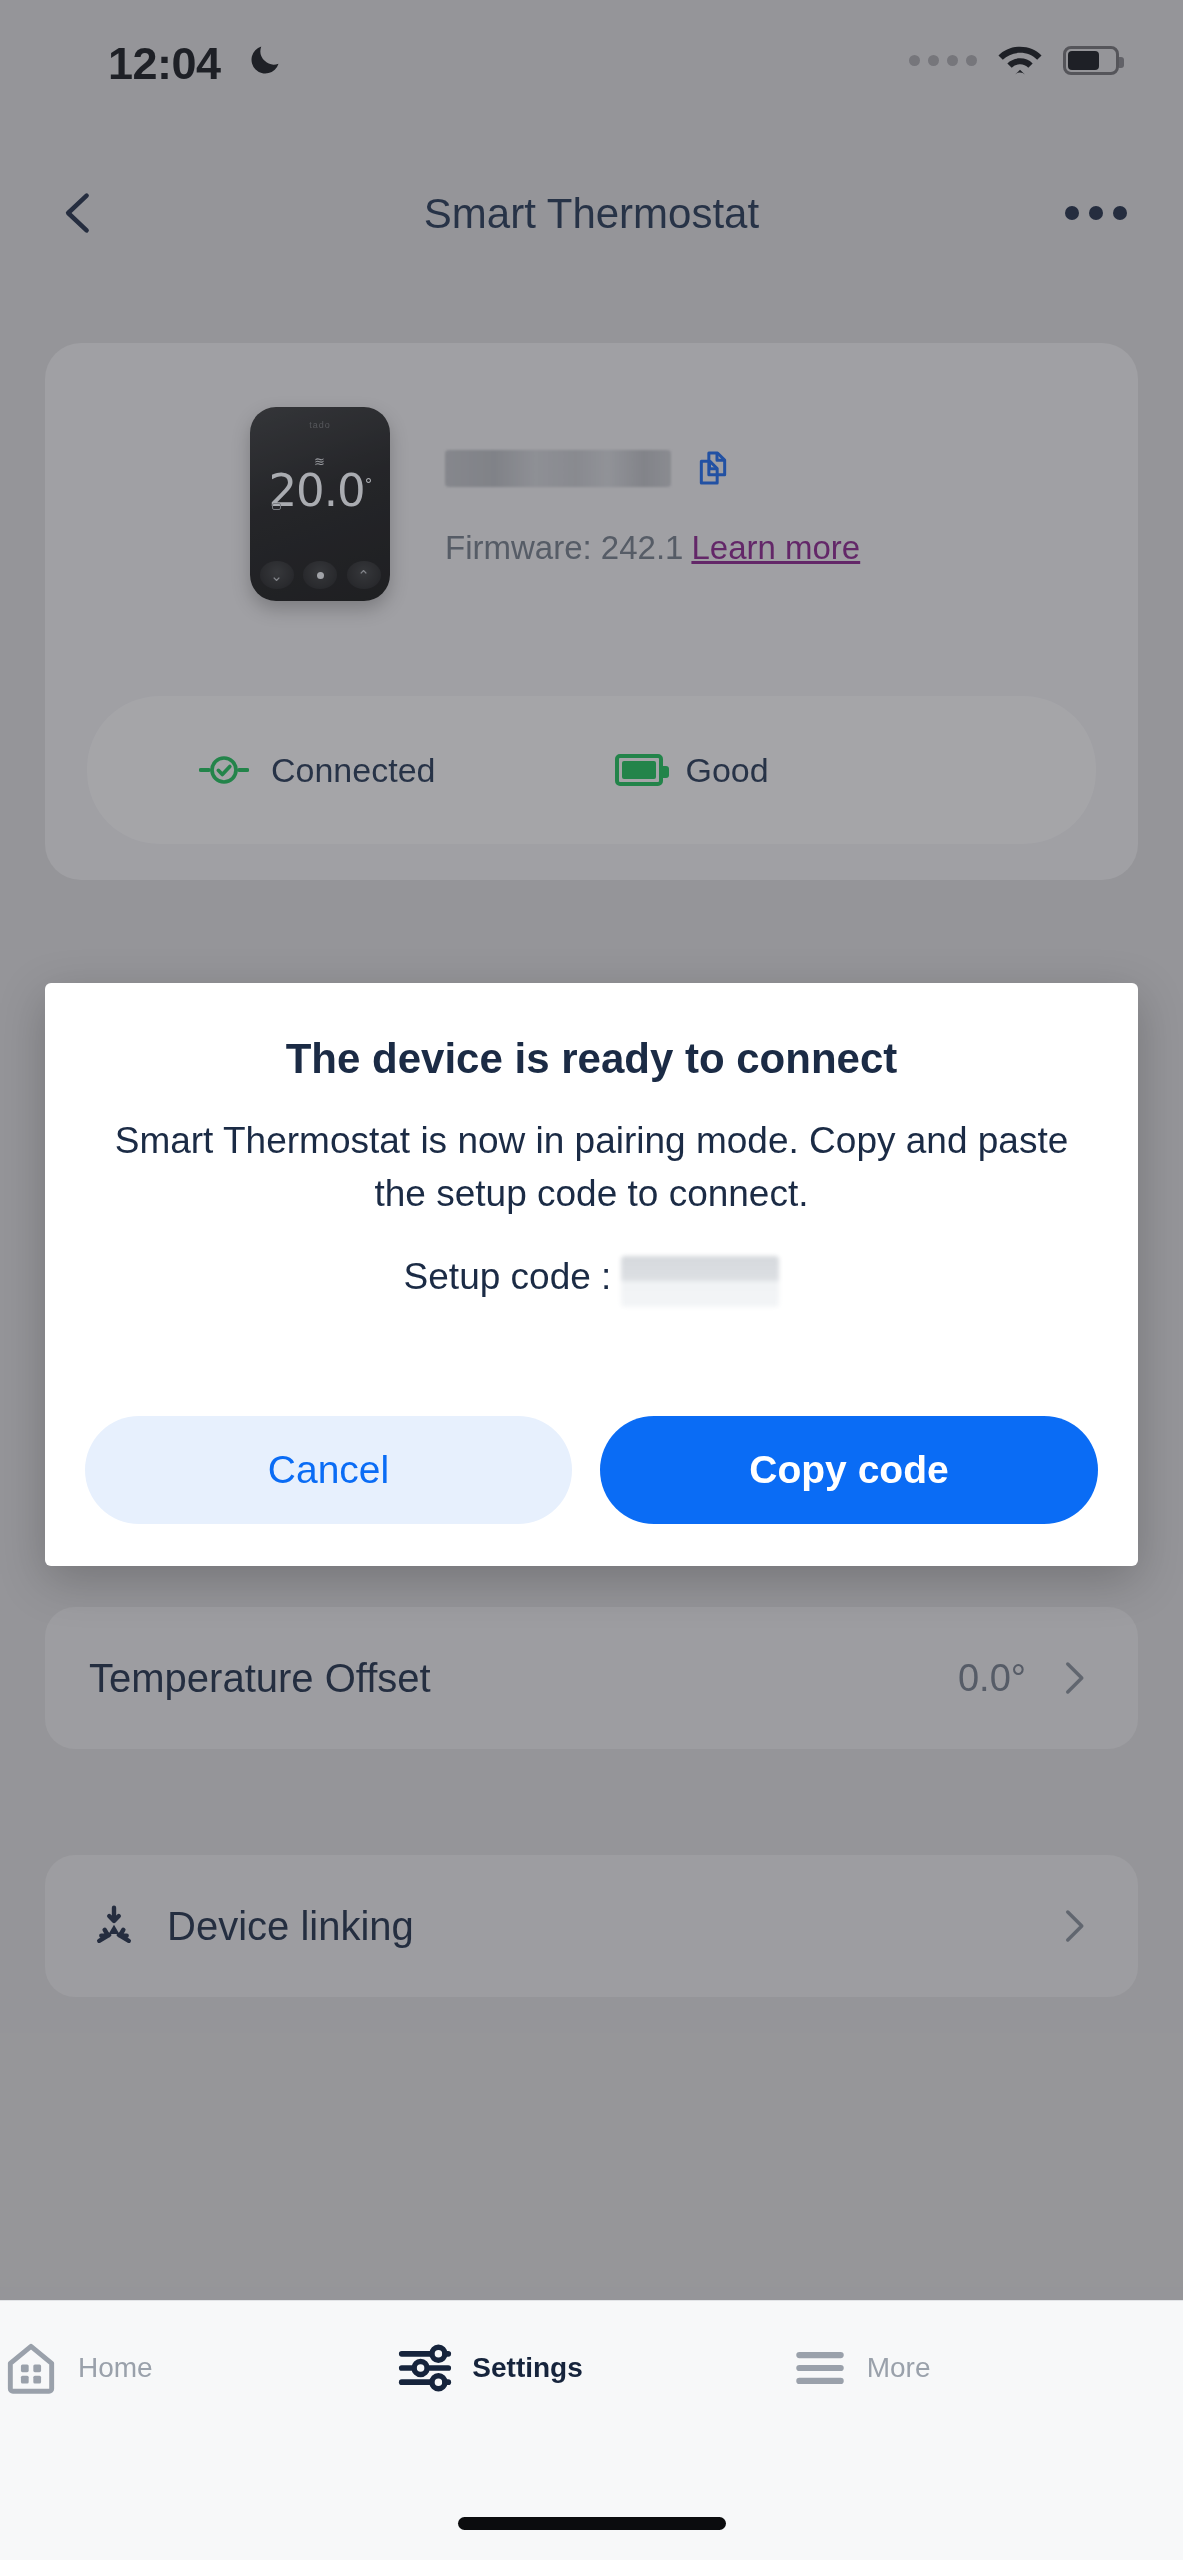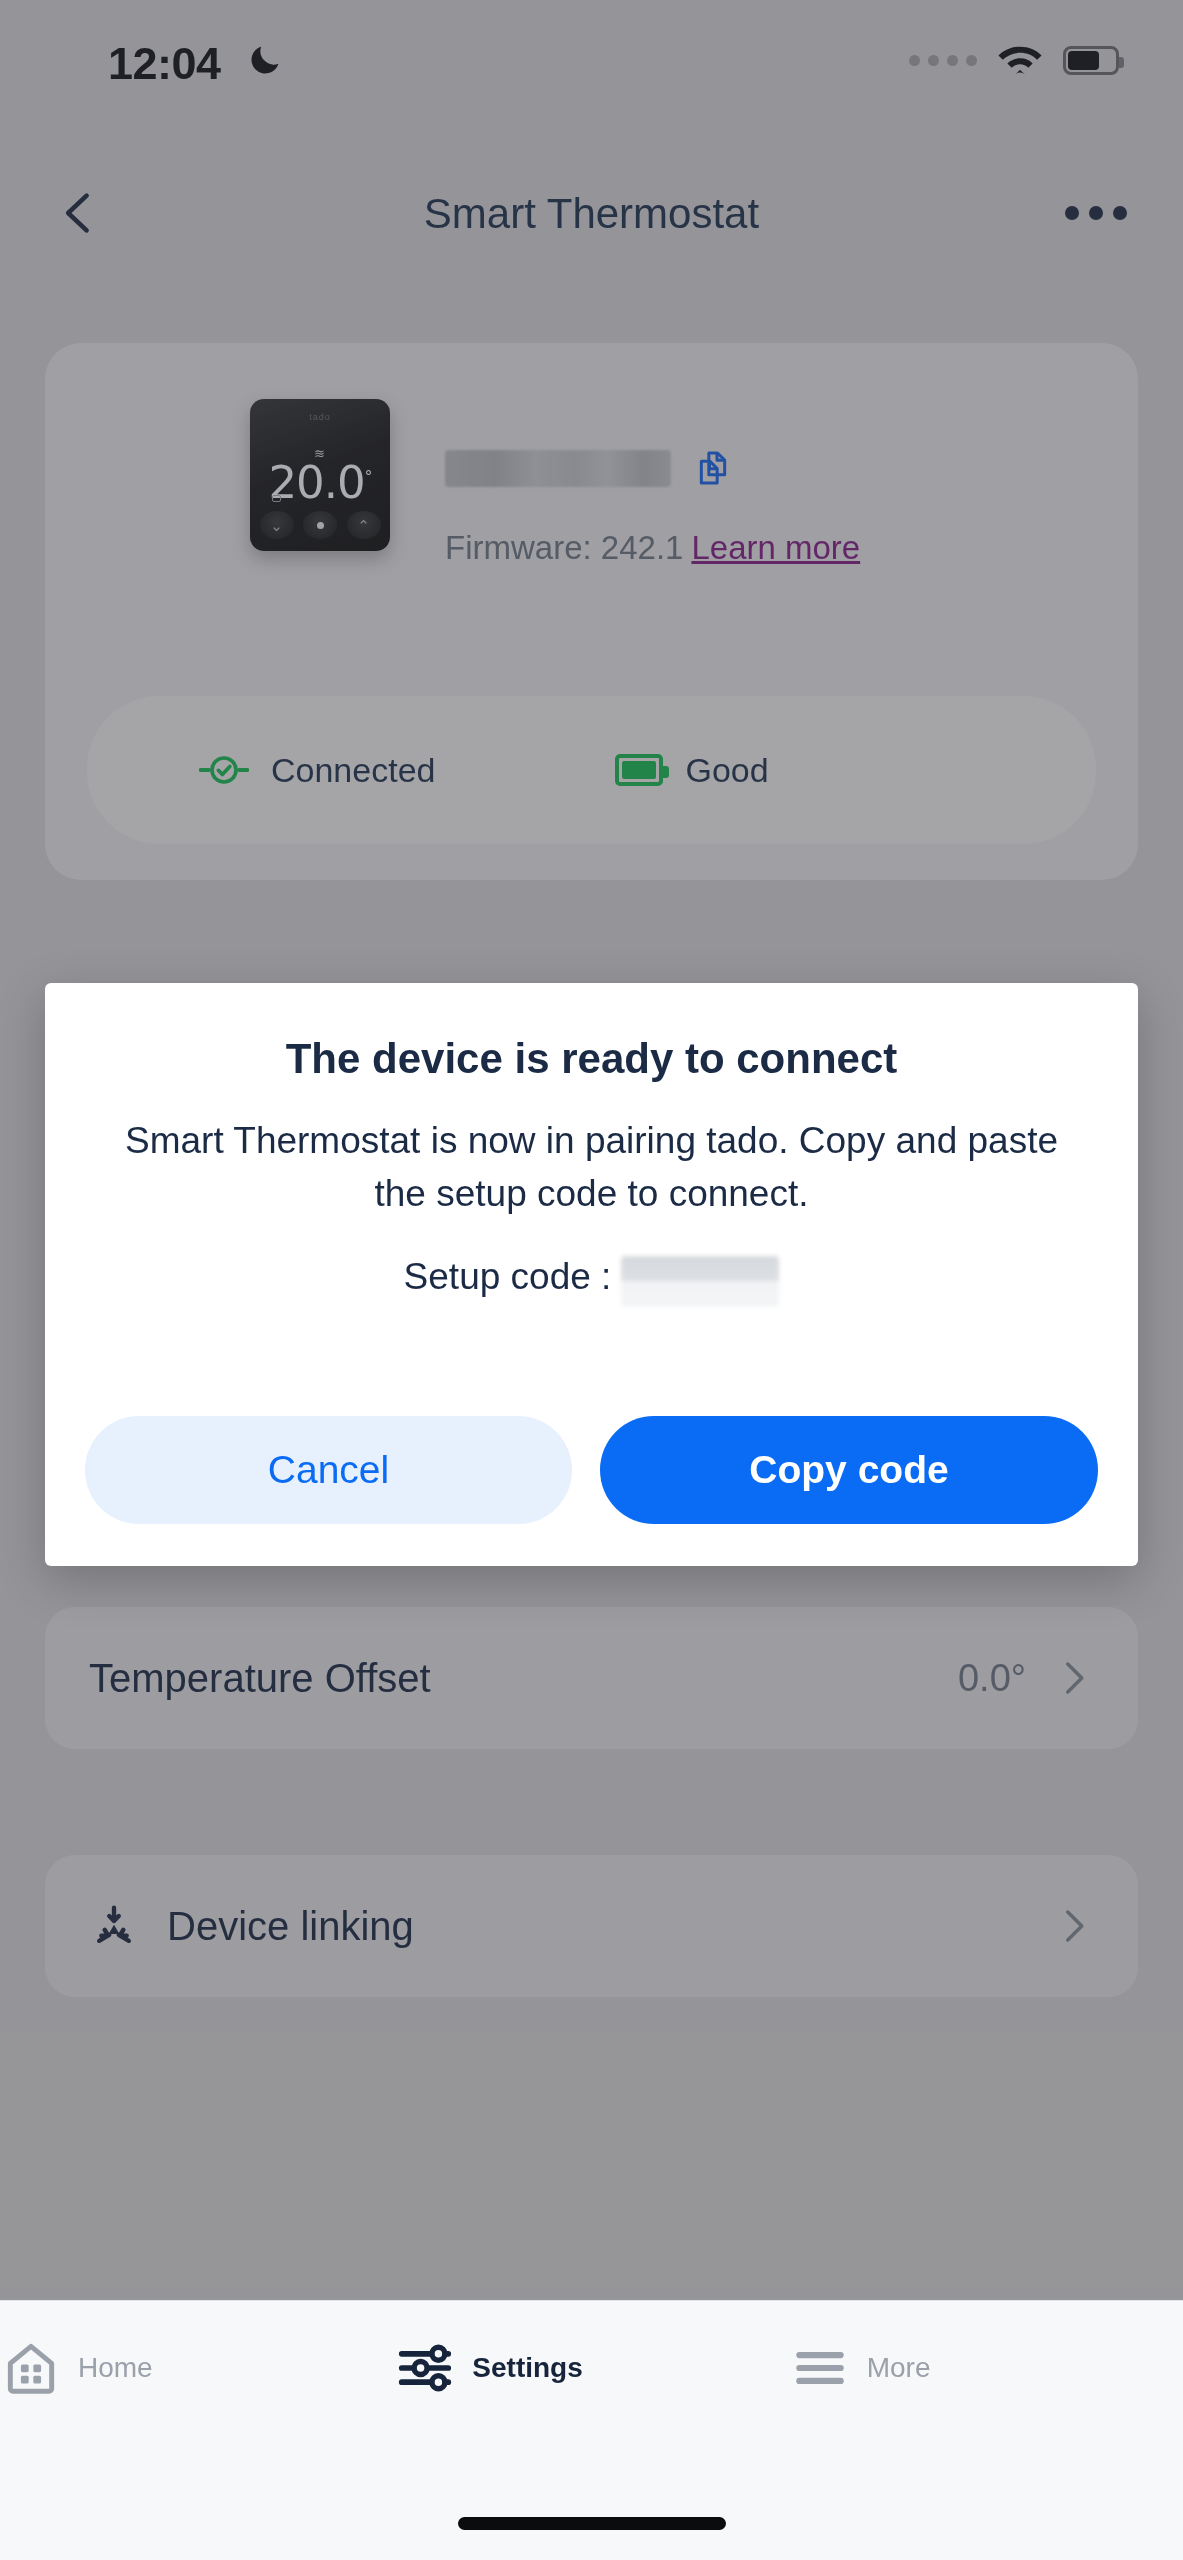--- a/index.html
+++ b/index.html
@@ -75,24 +75,24 @@
   }
   .nav-more i { width: 14px; height: 14px; border-radius: 50%; background: #17233a; display: block; }
 
   
   .device-card {
     position: absolute; left: 45px; top: 343px; width: 1093px; height: 537px;
     background: rgba(255,255,255,0.22); border-radius: 36px;
   }
   .device-top { position: absolute; left: 0; top: 0; width: 100%; height: 340px; }
   .thermostat {
-    position: absolute; left: 205px; top: 56px;
-    width: 140px; height: 152px;
+    position: absolute; left: 205px; top: 64px;
+    width: 140px; height: 194px;
     background: linear-gradient(160deg,#2d2f31 0%,#17181a 45%,#0e0f10 100%);
-    border-radius: 14px;
+    border-radius: 26px;
     box-shadow: 0 8px 18px rgba(0,0,0,0.25);
   }
   .th-brand {
     position: absolute; left: 0; right: 0; top: 13px; text-align: center;
     font-size: 9px; color: #5d5f62; letter-spacing: 1px;
   }
   .th-heat {
     position: absolute; left: 0; right: 0; top: 48px; text-align: center;
     font-size: 13px; color: #b9bcc0; letter-spacing: 1px; line-height: 1;
   }
@@ -337,21 +337,21 @@
           <path d="M9 4l8 8-8 8" fill="none" stroke="#6d757f" stroke-width="2" stroke-linecap="round" stroke-linejoin="round"></path>
         </svg>
       </span>
     </div>
 
     <div id="dim"></div>
   </div>
 
   <div class="modal">
     <div class="modal-title">The device is ready to connect</div>
-    <div class="modal-body">Smart Thermostat is now in pairing tado. Copy and paste the setup code to connect.</div>
+    <div class="modal-body">Smart Thermostat is now in pairing mode. Copy and paste the setup code to connect.</div>
     <div class="code-row">
       <span class="code-label">Setup code :</span>
       <span class="code-redact"></span>
     </div>
     <div class="modal-actions">
       <button class="btn btn-cancel">Cancel</button>
       <button class="btn btn-primary">Copy code</button>
     </div>
   </div>
 

